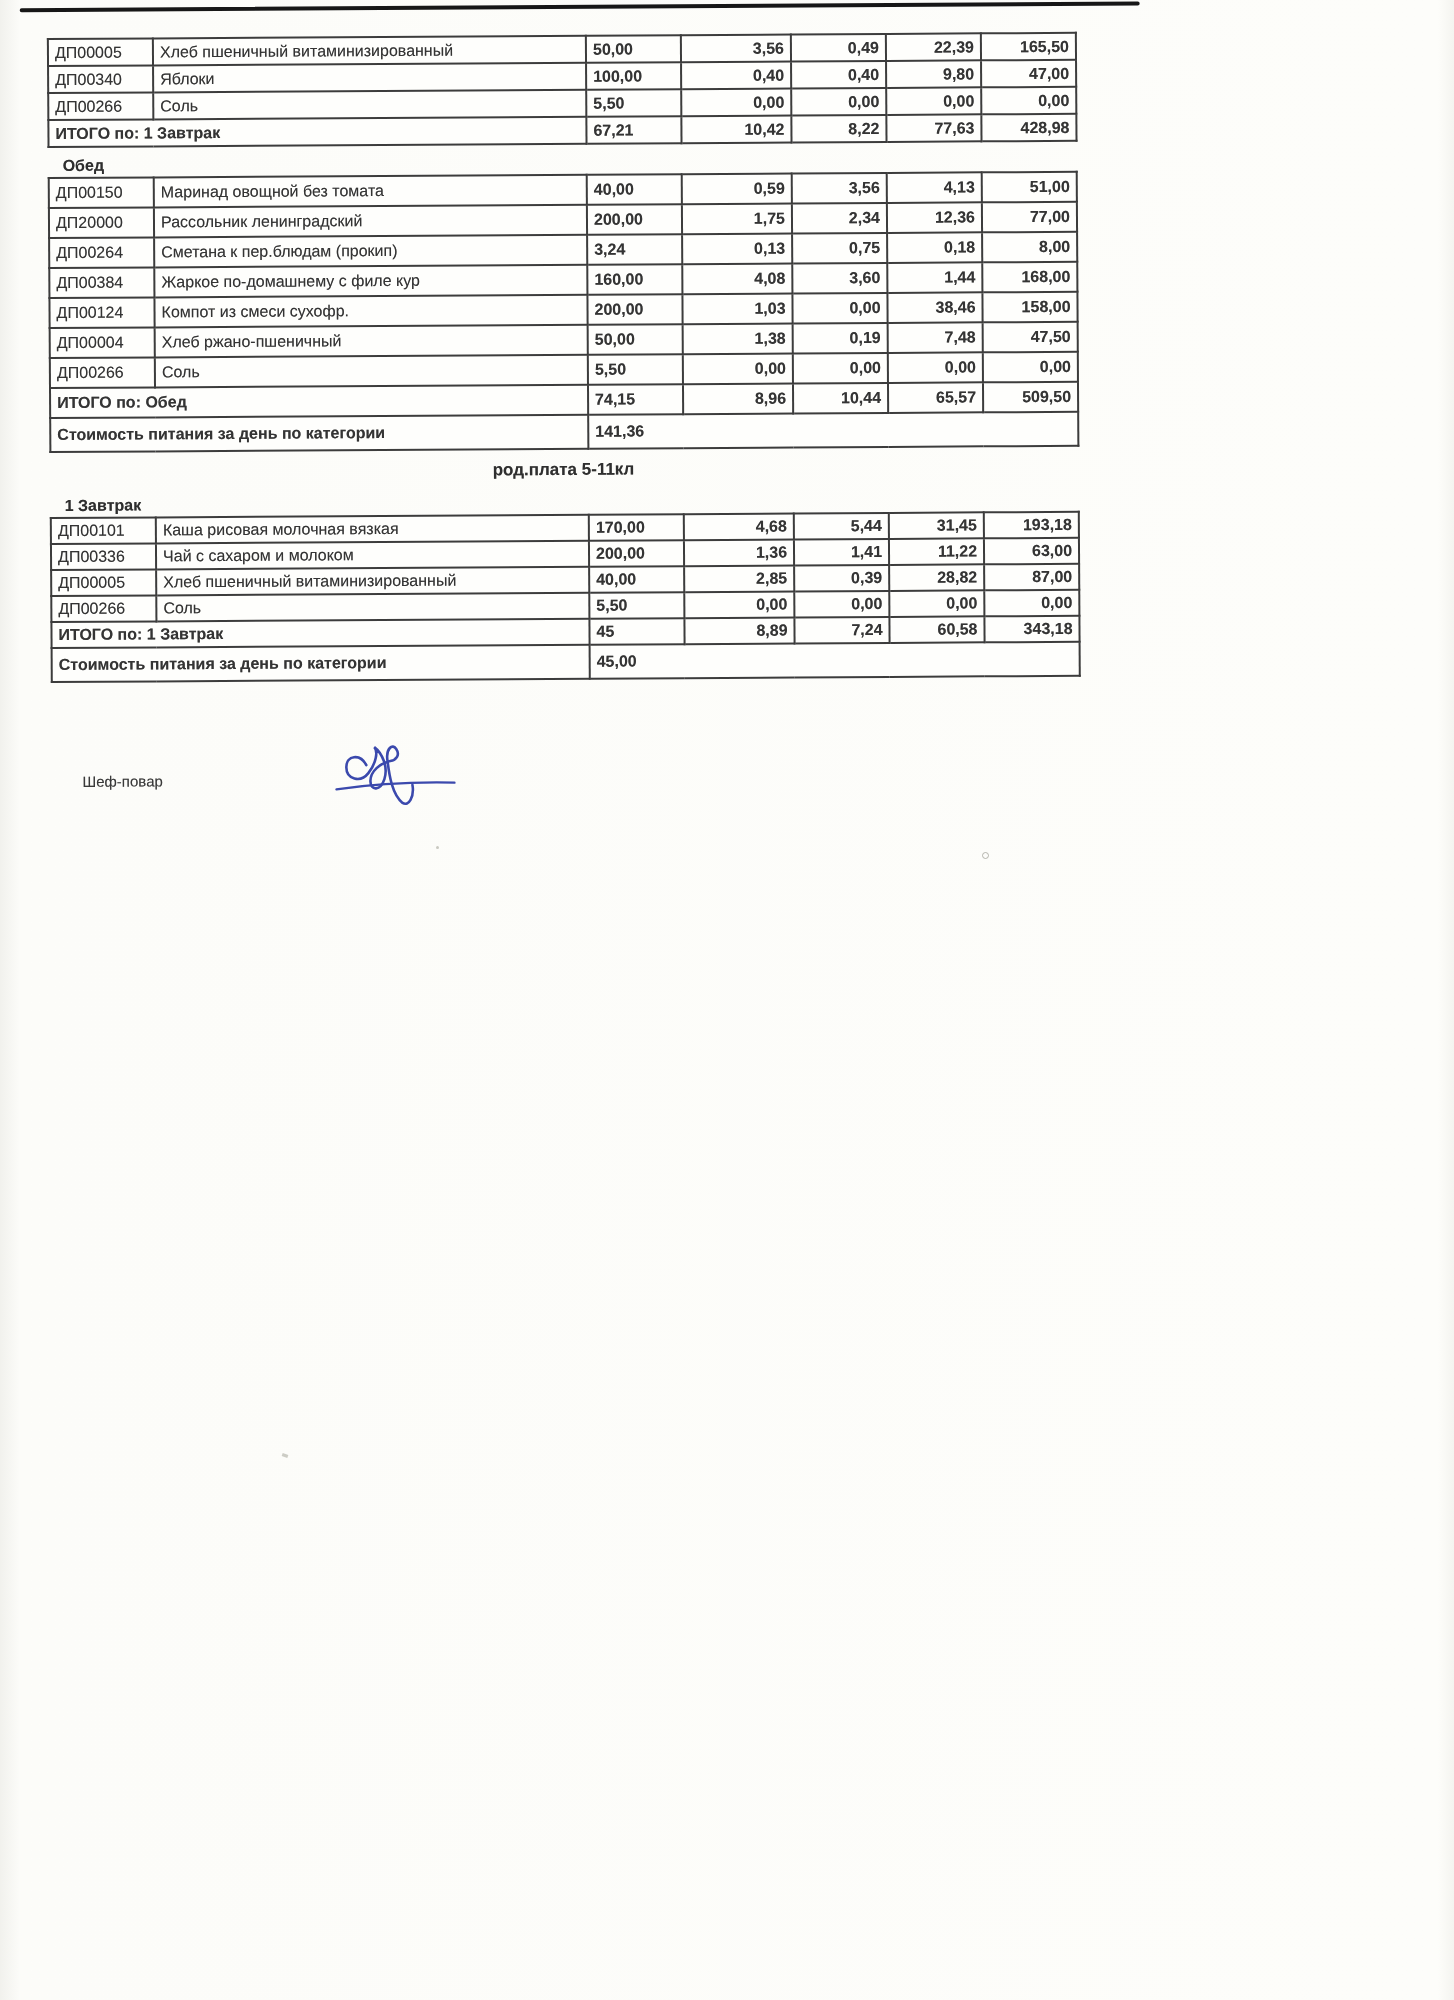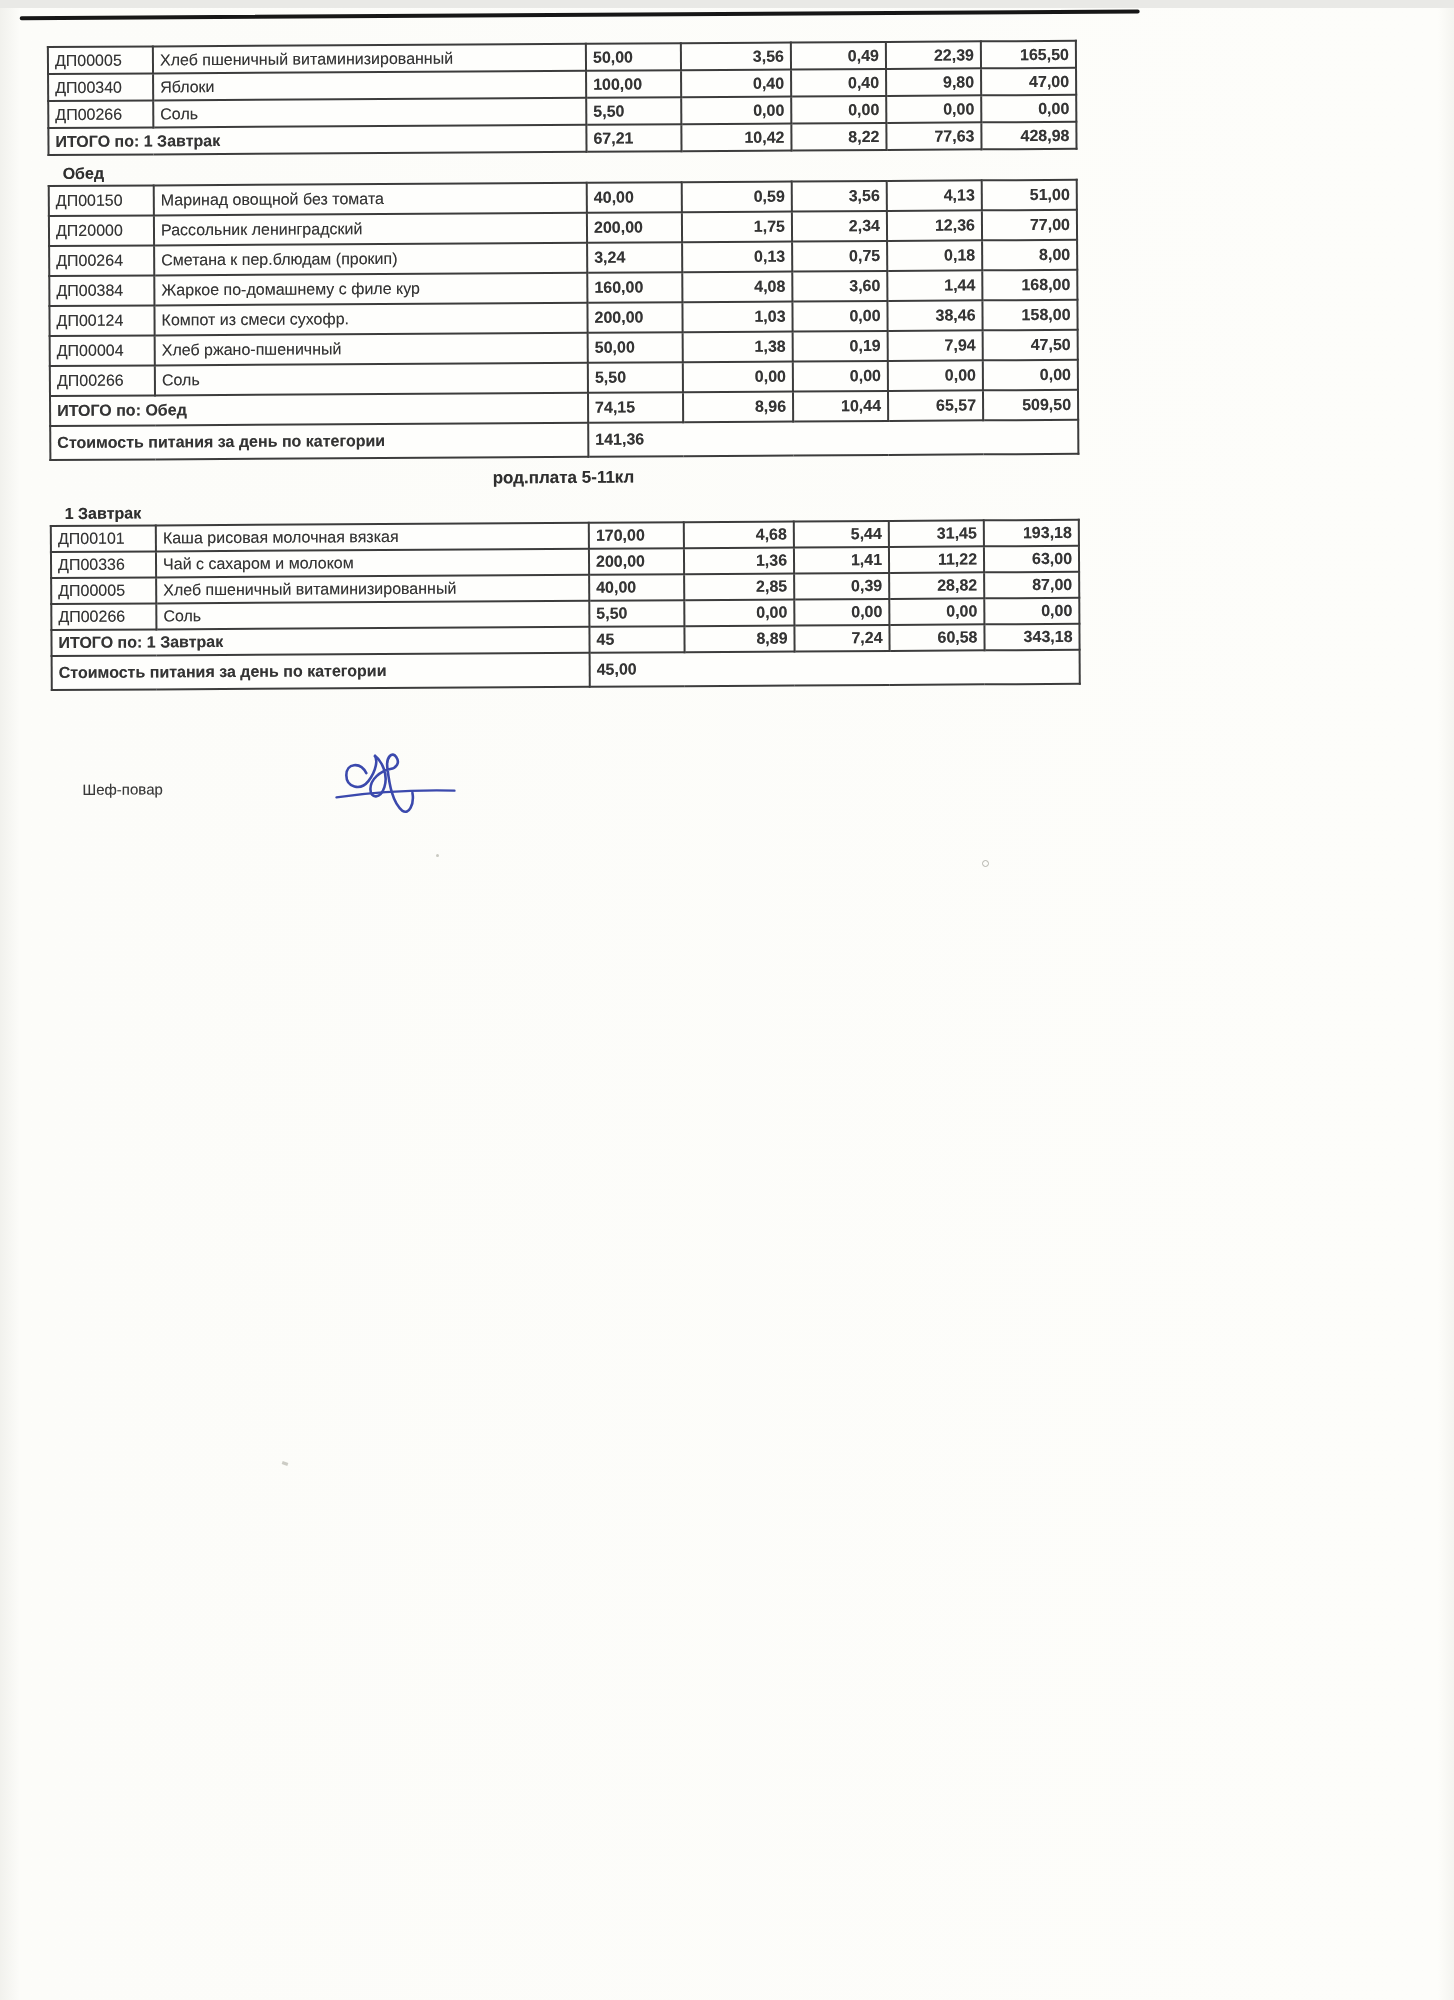--- a/index.html
+++ b/index.html
@@ -6,21 +6,20 @@
   html,body { background:#e9e9e6; }
   body {
     width:1454px; height:2000px;
     font-family:"Liberation Sans", sans-serif;
     position:relative;
   }
   .page {
     position:absolute; inset:0;
     background:linear-gradient(90deg,#f1f1ed 0,#fcfcf9 20px,#fdfdfa calc(100% - 16px),#f4f4f0 100%);
     overflow:hidden;
-    margin-top:8px;
   }
   .content {
     position:relative;
     padding-top:38px;
     transform:rotate(-0.35deg);
     transform-origin:60px 60px;
     color:#333;
     text-shadow:0 0 0.5px rgba(50,50,50,0.45);
   }
   .top-line {
@@ -197,21 +196,21 @@
             <td class="num">38,46</td>
             <td class="num">158,00</td>
           </tr>
 
           <tr>
             <td class="code">ДП00004</td>
             <td class="dish">Хлеб ржано-пшеничный</td>
             <td class="num qty">50,00</td>
             <td class="num">1,38</td>
             <td class="num">0,19</td>
-            <td class="num">7,94</td>
+            <td class="num">7,48</td>
             <td class="num">47,50</td>
           </tr>
 
           <tr>
             <td class="code">ДП00266</td>
             <td class="dish">Соль</td>
             <td class="num qty">5,50</td>
             <td class="num">0,00</td>
             <td class="num">0,00</td>
             <td class="num">0,00</td>

